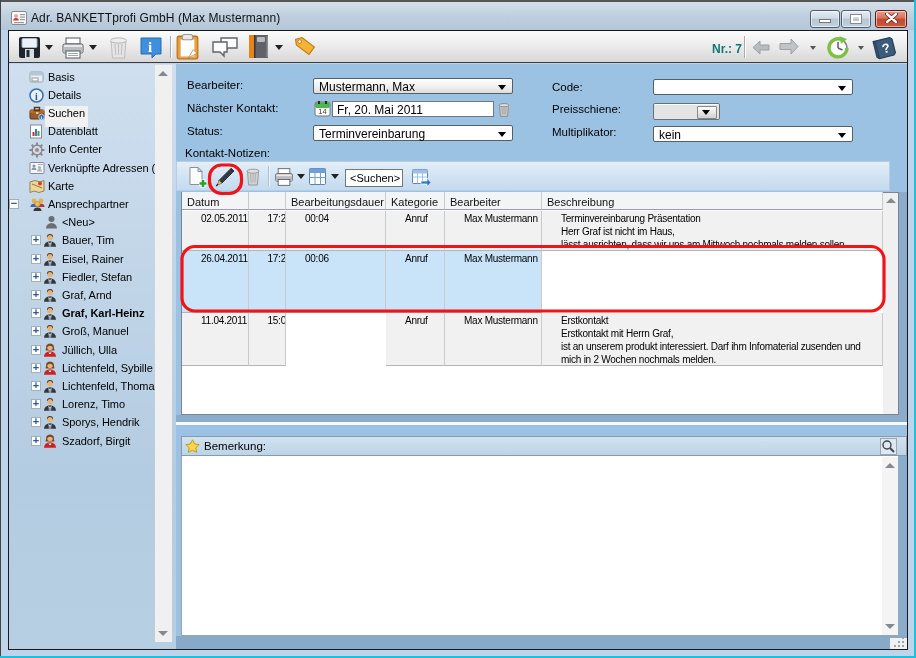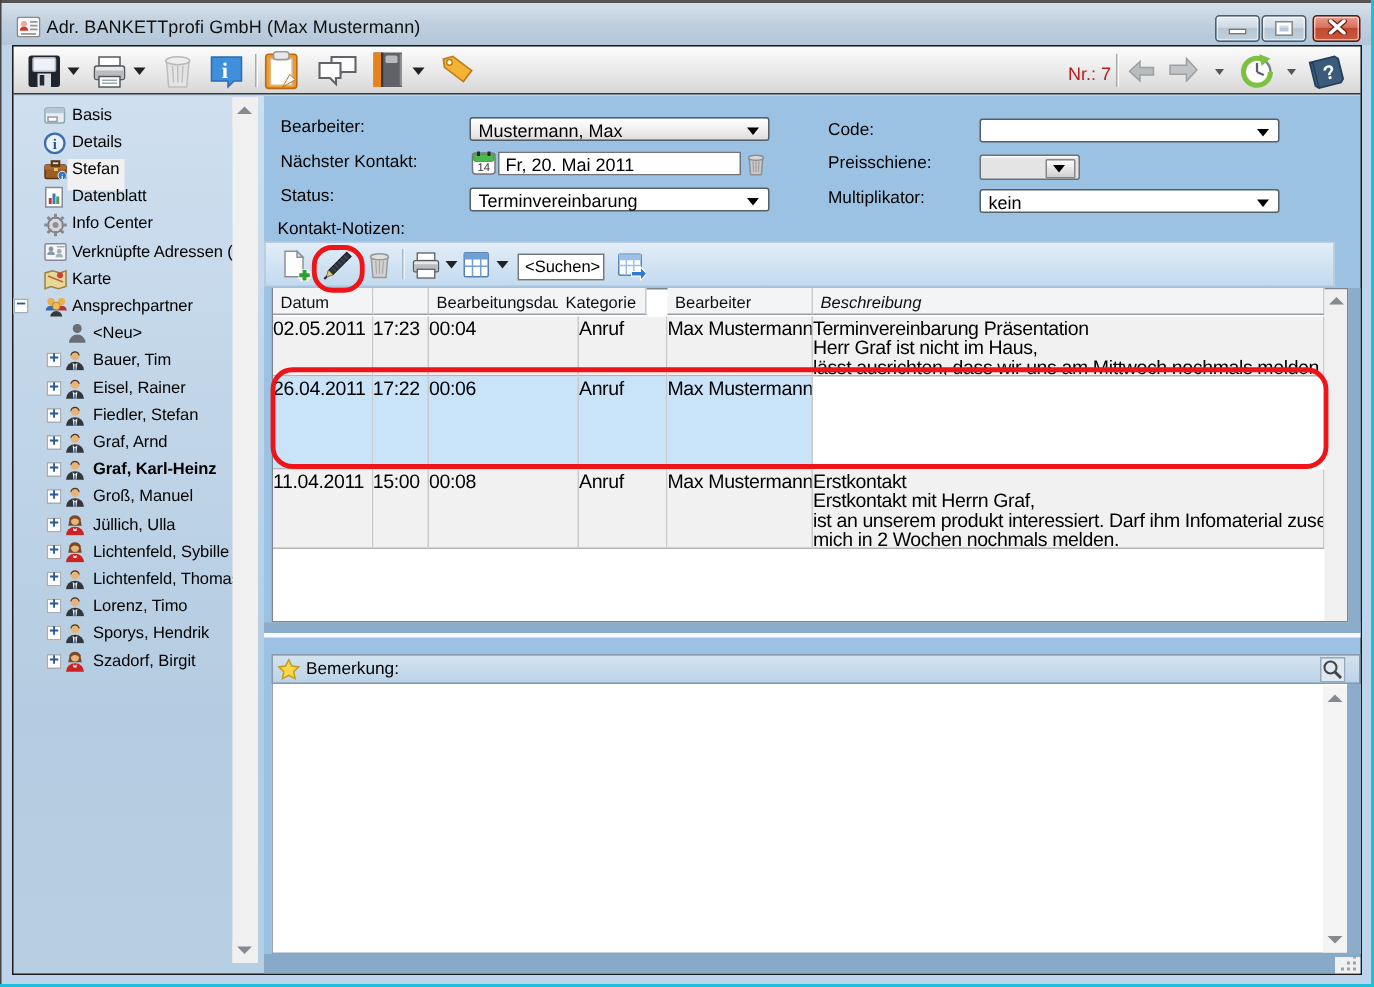--- a/index.html
+++ b/index.html
@@ -32,21 +32,21 @@
 
 .combo{box-sizing:border-box;height:16px;border:1px solid #565e66;border-radius:2px;background:linear-gradient(#fff,#eee 60%,#ddd);font-size:12px;padding-left:40px;}
 .combo.white{background:#fff;}
 .combo .tx{position:absolute;left:5px;top:1px;white-space:nowrap;}
 .combo .ar{position:absolute;right:6px;top:6px;width:0;height:0;border-left:4px solid transparent;border-right:4px solid transparent;border-top:5px solid #000;}
 .tbx{box-sizing:border-box;background:#fff;border:1px solid #70767c;font-size:12px;}
 
 #grid{left:181px;top:192px;width:718px;height:223px;background:#fff;border:1px solid #7e848c;box-sizing:border-box;}
 .hdr{top:192px;height:18px;background:#f3f4f6;border-bottom:1px solid #989ea6;box-sizing:border-box;font-size:11px;color:#101010;padding:4px 0 0 5px;}
 .cl{box-sizing:border-box;border-right:1px solid #c8cacc;}
-.cell{font-size:13px;color:#000;letter-spacing:-0.25px;line-height:13.1px;padding:1px 0 0 0;box-sizing:border-box;overflow:hidden;white-space:nowrap;}
+.cell{font-size:10px;color:#000;letter-spacing:-0.25px;line-height:13.1px;padding:1px 0 0 19px;box-sizing:border-box;overflow:hidden;white-space:nowrap;}
 
 .sb{background:#f0f0f0;}
 .sbup,.sbdn{position:absolute;left:3px;width:0;height:0;border-left:5px solid transparent;border-right:5px solid transparent;}
 .sbup{border-bottom:5px solid #848a90;}
 .sbdn{border-top:5px solid #848a90;}
 
 .trow{position:absolute;left:0;height:18px;font-size:11px;letter-spacing:-0.05px;color:#000;white-space:nowrap;}
 .texp{position:absolute;width:10px;height:10px;background:#fdfdfd;border:1px solid #a6aeb6;box-sizing:border-box;font-size:11px;line-height:7px;font-weight:bold;text-align:center;color:#2a5898;}
 
 svg{display:block;}
@@ -118,21 +118,21 @@
  <rect x="1" y="2" width="5" height="23" fill="#e8831c"></rect>
  <rect x="6" y="2" width="1.5" height="23" fill="#34363c"></rect>
  <rect x="9" y="4" width="8" height="5" rx="1" fill="#b8bac0"></rect>
  <rect x="18.5" y="3" width="1.5" height="21" fill="#8c8e94"></rect>
 </svg>
 <div class="abs" style="left:275px;top:45px;width:0;height:0;border-left:4px solid transparent;border-right:4px solid transparent;border-top:5px solid #222;"></div>
 <svg class="abs" style="left:292px;top:33px" width="26" height="27" viewBox="0 0 28 28">
  <path d="M12 4 L24 16 L17 23 L5 11 L5 5 Z" fill="#f5b335" stroke="#c07c18" stroke-width="1.2" transform="rotate(-8 14 14)"></path>
  <circle cx="9" cy="8" r="2" fill="#fff8ea" stroke="#b8790f" transform="rotate(-8 14 14)"></circle>
 </svg>
-<div class="abs lbl" style="left:712px;top:42px;font-size:12px;color:#b91c1c;">Nr.: 7</div>
+<div class="abs lbl" style="left:712px;top:42px;font-size:12px;color:#0f766e;font-weight:bold;">Nr.: 7</div>
 <div class="abs" style="left:744px;top:36px;width:1px;height:22px;background:#aaa;box-shadow:1px 0 0 #fff;"></div>
 <svg class="abs" style="left:752px;top:40px" width="18" height="15" viewBox="0 0 18 15">
  <path d="M8 1 L1 7.5 L8 14 L8 10 L17 10 L17 5 L8 5 Z" fill="#b8bcbe" stroke="#9aa0a4"></path>
 </svg>
 <svg class="abs" style="left:779px;top:38px" width="20" height="17" viewBox="0 0 20 17">
  <path d="M12 1 L19 8.5 L12 16 L12 11.5 L1 11.5 L1 5.5 L12 5.5 Z" fill="#c0c4c6" stroke="#9aa0a4"></path>
 </svg>
 <div class="abs" style="left:810px;top:46px;width:0;height:0;border-left:3.5px solid transparent;border-right:3.5px solid transparent;border-top:4px solid #555;"></div>
 <svg class="abs" style="left:826px;top:34px" width="26" height="26" viewBox="0 0 26 26">
  <circle cx="12" cy="14" r="9" fill="#fdfdfd" stroke="#7e8489" stroke-width="1.6"></circle>
@@ -162,21 +162,21 @@
     </svg>
 <div class="trow" style="left:48px;top:88.7px;font-weight:normal;">Details</div>
 <svg class="abs" style="left:29px;top:105.9px" width="16" height="14">
       <rect x="1" y="4" width="14" height="9" rx="1" fill="#9a5d28" stroke="#5e3410"></rect>
       <rect x="1" y="4" width="14" height="3" fill="#b06c30"></rect>
       <rect x="5.5" y="1.5" width="5" height="3" fill="none" stroke="#5e3410" stroke-width="1.4"></rect>
       <rect x="7" y="6" width="2.5" height="2" fill="#e8c87e"></rect>
       <circle cx="12.5" cy="11" r="2.8" fill="#2a72c8" stroke="#fff" stroke-width=".6"></circle>
       <text x="12.5" y="13" font-family="Liberation Serif" font-size="4.5" fill="#fff" text-anchor="middle" font-weight="bold">i</text>
     </svg>
-<div class="trow" style="left:48px;top:106.9px;font-weight:normal;background:#f1f1f1;padding:1px 3px 2px 3px;margin:-1px 0 0 -3px;">Stefan</div>
+<div class="trow" style="left:48px;top:106.9px;font-weight:normal;background:#f1f1f1;padding:1px 3px 2px 3px;margin:-1px 0 0 -3px;">Suchen</div>
 <svg class="abs" style="left:29px;top:124.1px" width="14" height="15">
       <rect x="1.5" y="1" width="11" height="13" fill="#fff" stroke="#889"></rect>
       <rect x="3.5" y="8" width="2" height="4" fill="#c03a2e"></rect>
       <rect x="6" y="5" width="2" height="7" fill="#3a7ac0"></rect>
       <rect x="8.5" y="7" width="2" height="5" fill="#4aa04a"></rect>
     </svg>
 <div class="trow" style="left:48px;top:125.1px;font-weight:normal;">Datenblatt</div>
 <svg class="abs" style="left:29px;top:142.3px" width="16" height="16">
       <circle cx="8" cy="8" r="5" fill="#d8d8dc" stroke="#707078"></circle>
       <circle cx="8" cy="8" r="2" fill="#909098"></circle>
@@ -418,37 +418,36 @@
  <rect x="1.5" y="1.5" width="15" height="14" rx="1" fill="#fff" stroke="#5580b0"></rect>
  <rect x="1.5" y="1.5" width="15" height="4" fill="#9cc0e8"></rect>
  <path d="M1.5 9 h15 M6.5 1.5 v14 M11.5 1.5 v14" stroke="#9cc0e8" fill="none"></path>
  <path d="M10 13 L16 13 L16 10 L20 14.5 L16 19 L16 16 L10 16 Z" fill="#2e7ad0" stroke="#fff" stroke-width=".7"></path>
 </svg>
 
 <div class="abs" id="grid"></div>
 <div class="abs hdr cl" style="left:182px;width:66.5px;">Datum</div>
 <div class="abs hdr cl" style="left:248.5px;width:37.5px;"></div>
 <div class="abs hdr cl" style="left:286px;width:100px;">Bearbeitungsdauer</div>
-<div class="abs hdr cl" style="left:372px;width:59px;">Kategorie</div>
+<div class="abs hdr cl" style="left:386px;width:59px;">Kategorie</div>
 <div class="abs hdr cl" style="left:445px;width:97px;">Bearbeiter</div>
-<div class="abs hdr cl" style="left:542px;width:341px;font-style:italic;">Beschreibung</div>
+<div class="abs hdr cl" style="left:542px;width:341px;">Beschreibung</div>
 <div class="abs cell cl" style="left:182px;top:210.5px;width:66.5px;height:40px;background:#f1f1f1;border-bottom:1px solid #b4b4b4;white-space:nowrap;">02.05.2011</div>
 <div class="abs cell cl" style="left:248.5px;top:210.5px;width:37.5px;height:40px;background:#f1f1f1;border-bottom:1px solid #b4b4b4;white-space:nowrap;">17:23</div>
 <div class="abs cell cl" style="left:286px;top:210.5px;width:100px;height:40px;background:#f1f1f1;border-bottom:1px solid #b4b4b4;white-space:nowrap;">00:04</div>
 <div class="abs cell cl" style="left:386px;top:210.5px;width:59px;height:40px;background:#f1f1f1;border-bottom:1px solid #b4b4b4;white-space:nowrap;">Anruf</div>
 <div class="abs cell cl" style="left:445px;top:210.5px;width:97px;height:40px;background:#f1f1f1;border-bottom:1px solid #b4b4b4;white-space:nowrap;">Max Mustermann</div>
 <div class="abs cell cl" style="left:542px;top:210.5px;width:341px;height:40px;background:#f1f1f1;border-bottom:1px solid #b4b4b4;white-space:nowrap;">Terminvereinbarung Präsentation<br>Herr Graf ist nicht im Haus,<br>lässt ausrichten, dass wir uns am Mittwoch nochmals melden sollen.</div>
 <div class="abs cell cl" style="left:182px;top:250.5px;width:66.5px;height:62px;background:#c9e3f9;border-bottom:1px solid #b4b4b4;white-space:nowrap;">26.04.2011</div>
 <div class="abs cell cl" style="left:248.5px;top:250.5px;width:37.5px;height:62px;background:#c9e3f9;border-bottom:1px solid #b4b4b4;white-space:nowrap;">17:22</div>
 <div class="abs cell cl" style="left:286px;top:250.5px;width:100px;height:62px;background:#c9e3f9;border-bottom:1px solid #b4b4b4;white-space:nowrap;">00:06</div>
 <div class="abs cell cl" style="left:386px;top:250.5px;width:59px;height:62px;background:#c9e3f9;border-bottom:1px solid #b4b4b4;white-space:nowrap;">Anruf</div>
 <div class="abs cell cl" style="left:445px;top:250.5px;width:97px;height:62px;background:#c9e3f9;border-bottom:1px solid #b4b4b4;white-space:nowrap;">Max Mustermann</div>
 <div class="abs cell cl" style="left:182px;top:312.5px;width:66.5px;height:53px;background:#f1f1f1;border-bottom:1px solid #b4b4b4;white-space:nowrap;">11.04.2011</div>
 <div class="abs cell cl" style="left:248.5px;top:312.5px;width:37.5px;height:53px;background:#f1f1f1;border-bottom:1px solid #b4b4b4;white-space:nowrap;">15:00</div>
-<div class="abs cell cl" style="left:286px;top:312.5px;width:100px;height:53px;background:#f1f1f1;border-bottom:1px solid #b4b4b4;white-space:nowrap;">00:08</div>
 <div class="abs cell cl" style="left:386px;top:312.5px;width:59px;height:53px;background:#f1f1f1;border-bottom:1px solid #b4b4b4;white-space:nowrap;">Anruf</div>
 <div class="abs cell cl" style="left:445px;top:312.5px;width:97px;height:53px;background:#f1f1f1;border-bottom:1px solid #b4b4b4;white-space:nowrap;">Max Mustermann</div>
 <div class="abs cell cl" style="left:542px;top:312.5px;width:341px;height:53px;background:#f1f1f1;border-bottom:1px solid #b4b4b4;white-space:nowrap;">Erstkontakt<br>Erstkontakt mit Herrn Graf,<br>ist an unserem produkt interessiert. Darf ihm Infomaterial zusenden und<br>mich in 2 Wochen nochmals melden.</div>
 <div class="abs sb" style="left:883px;top:193px;width:15px;height:221px;"></div>
 <div class="abs" style="left:883px;top:193px;width:15px;height:16px;">
       <div class="sbup" style="top:5px;left:2.5px"></div>
     </div>
 <div class="abs" style="left:899px;top:192px;width:8px;height:230px;background:#8badcb;"></div>
 <div class="abs" style="left:176px;top:415px;width:731px;height:7px;background:#8badcb;"></div>
 <div class="abs" style="left:176px;top:422px;width:731px;height:3px;background:#f6fafc;"></div>

